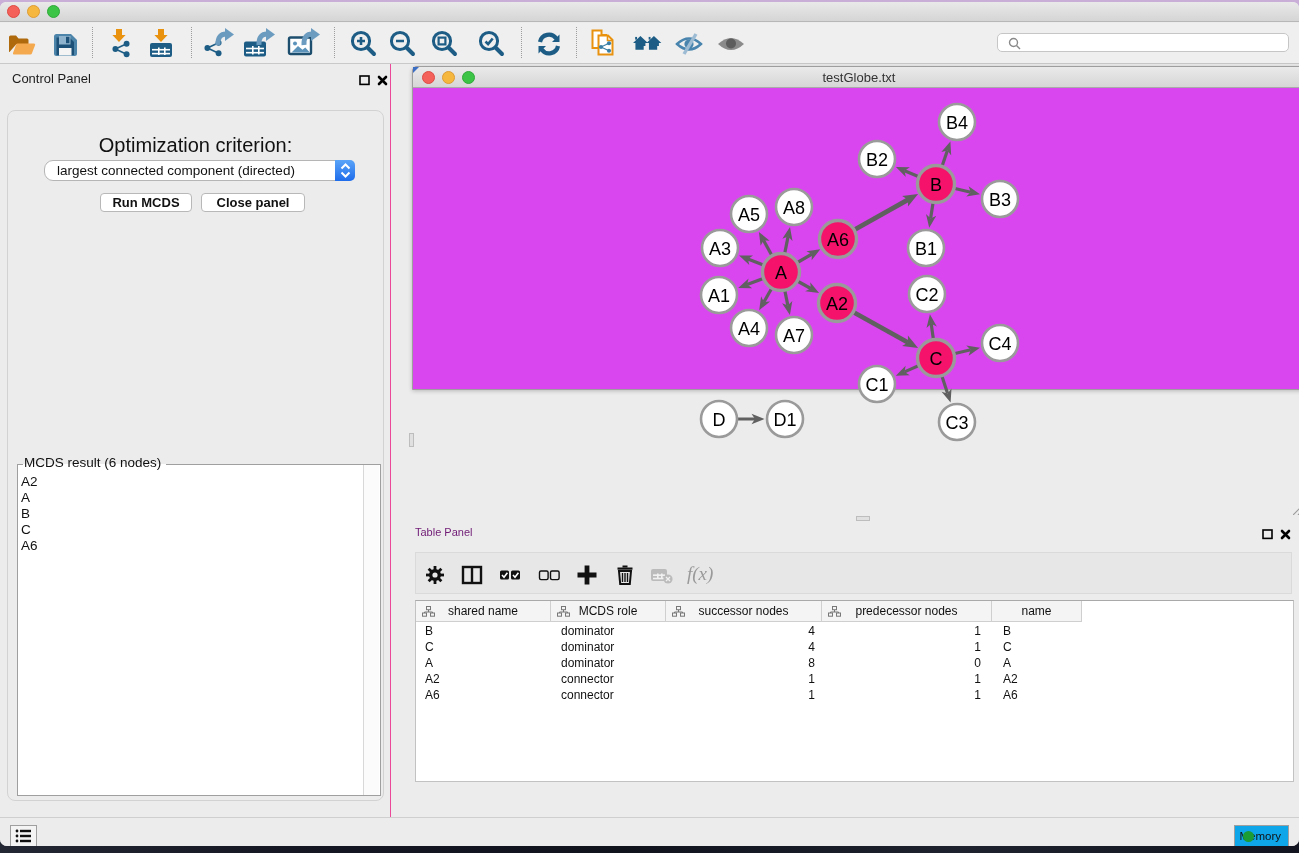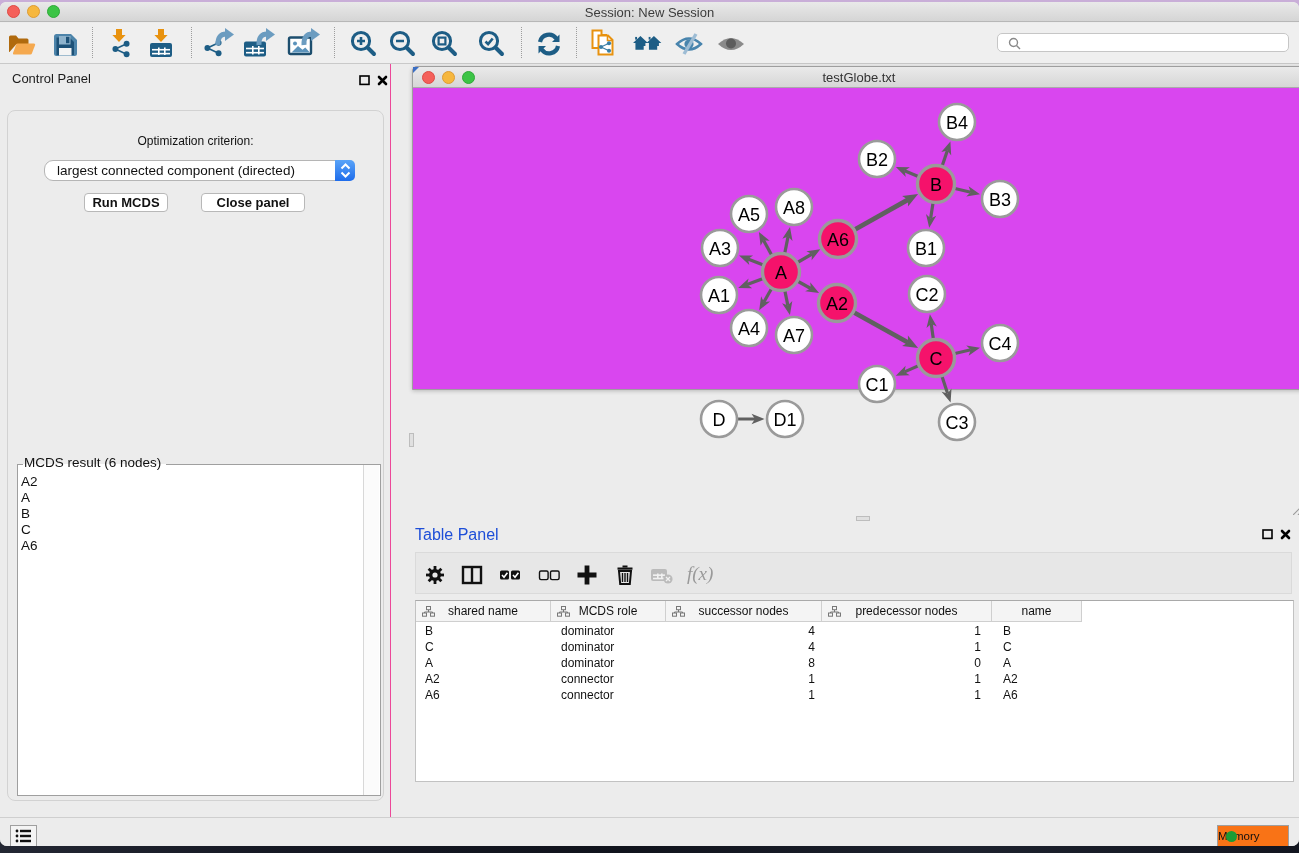--- a/index.html
+++ b/index.html
@@ -13,60 +13,59 @@
 #toolbar{position:absolute;left:0;top:21px;width:1299px;height:41px;background:#efefef;border-bottom:1px solid #c9c9c9}
 .tsep{position:absolute;top:25px;height:31px;width:0;border-left:1px dotted #9d9d9d}
 #searchbox{position:absolute;left:997px;top:31px;width:292px;height:19px;background:#fff;border:1px solid #c6c6c6;border-radius:5px}
 #cpanel{position:absolute;left:0;top:62px;width:391px;height:753px;background:#ececec;border-right:1px solid #ec4899}
 #cp-title{position:absolute;left:12px;top:7px;font-size:13px;color:#1c1c1c}
 .tabrow{position:absolute;display:flex;height:19px;z-index:5;border:1px solid #bcbcbc;border-radius:4px;background:#fff;overflow:hidden}
 .tabrow .tab{font-size:13px;font-weight:600;color:#111;text-align:center;line-height:18px;border-right:1px solid #c4c4c4}
 .tabrow .tab:last-child{border-right:none}
 .tabrow .sel{background:linear-gradient(#53a1f6,#216fe9);color:#fff;border-right:none}
 #cp-box{position:absolute;left:7px;top:46px;width:377px;height:691px;border:1px solid #d2d2d2;border-radius:8px}
-#opt-label{position:absolute;left:0;top:70px;width:391px;text-align:center;font-size:12px;color:#111}
+#opt-label{position:absolute;left:0;top:70px;width:391px;text-align:center;font-size:20px;color:#111}
 #dropdown{position:absolute;left:44px;top:96px;width:311px;height:21px;background:#fff;border:1px solid #b5b5b5;border-radius:9px}
 #dropdown .txt{position:absolute;left:12px;top:2px;font-size:13.5px;color:#111}
 #dropdown .cap{position:absolute;right:-1px;top:-1px;width:20px;height:21px;border-radius:0 5px 5px 0;background:linear-gradient(#5aa4f8,#1e6ceb)}
 .btn{position:absolute;height:19px;background:#fff;border:1px solid #b8b8b8;border-radius:4px;font-size:13px;font-weight:600;color:#111;text-align:center;line-height:17px}
 #mcds-box{position:absolute;left:17px;top:400px;width:364px;height:332px;background:#fff;border:1px solid #9f9f9f;border-top:none}
 #mcds-top1{position:absolute;left:17px;top:400px;width:6px;height:1px;background:#9f9f9f}
 #mcds-top2{position:absolute;left:166px;top:400px;width:215px;height:1px;background:#9f9f9f}
 #mcds-legend{position:absolute;left:24px;top:391px;font-size:13.5px;color:#111}
 #mcds-list{position:absolute;left:21px;top:410px;font-size:13.5px;color:#111;line-height:16px}
 #mcds-sb{position:absolute;left:345px;top:1px;width:16px;height:330px;background:#fbfbfb;border-left:1px solid #d8d8d8}
 #netwin{position:absolute;left:412px;top:64px;width:894px;height:324px;background:#d946ef;border:1px solid #9e9e9e;border-radius:5px 5px 0 0;box-shadow:0 1px 4px rgba(0,0,0,0.22)}
 #nw-title{position:absolute;left:0;top:0;width:892px;height:21px;background:linear-gradient(#eaeaea,#d6d6d6);border-bottom:1px solid #aaa;border-radius:5px 5px 0 0}
 #nw-title-text{position:absolute;left:0;top:3px;width:892px;text-align:center;font-size:13px;color:#333}
 .nl{font:18px "Liberation Sans",sans-serif;fill:#000;text-anchor:middle;dominant-baseline:central}
 #tpanel{position:absolute;left:403px;top:519px;width:896px;height:296px;background:#ececec}
-#tp-title{position:absolute;left:12px;top:5px;font-size:16px;color:#1d4ed8}
+#tp-title{position:absolute;left:12px;top:5px;font-size:11px;color:#701a75}
 #tp-toolbar{position:absolute;left:12px;top:31px;width:877px;height:42px;background:#e7e7e7;border:1px solid #dadada}
 #tp-table{position:absolute;left:12px;top:79px;width:879px;height:182px;background:#fff;border:1px solid #c2c2c2;border-top:1px solid #a9a9a9}
 .th{position:absolute;top:0;height:21px;background:#f4f4f4;border-right:1px solid #cfcfcf;border-bottom:1px solid #cfcfcf;font-size:12px;color:#111;text-align:center;line-height:20px}
 .td{position:absolute;font-size:12px;color:#111;height:16px;line-height:16px}
 #btabs{position:absolute;left:270px;top:272px;display:flex;height:21px;border:1px solid #b6b6b6;border-radius:4px;background:#fff;overflow:hidden}
 #btabs .tab{font-size:13px;color:#111;text-align:center;line-height:20px;border-right:1px solid #c4c4c4}
 #btabs .tab:last-child{border-right:none}
 #btabs .sel{background:linear-gradient(#53a1f6,#216fe9);color:#fff;border-right:none}
 #statusbar{position:absolute;left:0;top:815px;width:1299px;height:29px;background:#ececec;border-top:1px solid #cfcfcf}
 #sb-left{position:absolute;left:10px;top:7px;width:27px;height:22px;background:#f4f4f4;border:1px solid #9f9f9f}
-#sb-mem{position:absolute;right:10px;top:7px;width:72px;height:22px;background:#f97316;border:1px solid #9f9f9f;font-size:11.5px;color:#111;line-height:20px;padding-right:7px}
+#sb-mem{position:absolute;right:10px;top:7px;width:55px;height:22px;background:#0ea5e9;border:1px solid #9f9f9f;font-size:11.5px;color:#111;line-height:20px;text-align:right;padding-right:7px}
 #sb-mem .dot{position:absolute;left:8px;top:5px;width:11px;height:11px;border-radius:50%;background:#1b9c35}
 #fx{position:absolute;left:284px;top:42px;font:italic 19px "Liberation Serif",serif;color:#9a9a9a}
 </style></head>
 <body>
 <div id="wallpaper-top"></div>
 <div id="appwin">
   <div id="titlebar">
     <div class="tl" style="left:7px;top:3px;background:#f4605a;border:1px solid #dd4a44"></div>
     <div class="tl" style="left:27px;top:3px;background:#f6b73e;border:1px solid #dd9b33"></div>
     <div class="tl" style="left:47px;top:3px;background:#3cc446;border:1px solid #2fa939"></div>
   </div>
-  <div id="title-text">Session: New Session</div>
   <div id="toolbar"></div>
 <div class="tsep" style="left:92px"></div>
 <div class="tsep" style="left:191px"></div>
 <div class="tsep" style="left:334px"></div>
 <div class="tsep" style="left:521px"></div>
 <div class="tsep" style="left:576px"></div>
 <svg class="abs" style="left:8px;top:30px" width="28" height="24" viewBox="0 0 28 24">
       <path d="M1 20 V5 q0 -1.5 1.5 -1.5 h5.5 l2.5 3 h8.5 q1.5 0 1.5 1.5 V12 h-12 l-7 8 z" fill="#b06a0e"></path>
       <path d="M6.2 22.5 q-1.8 0 -1.2 -1.6 l3.2 -8.4 q0.4 -1 1.5 -1 h16.2 q1.8 0 1.2 1.6 l-3.2 8.4 q-0.4 1 -1.5 1 z" fill="#f5a94f"></path>
     </svg>
@@ -182,21 +181,21 @@
         <path d="M2 2 L9 9 M9 2 L2 9" stroke="#000" stroke-width="2.6" stroke-linecap="round"></path>
       </svg>
     <div id="cp-box"></div>
     <div id="opt-label">Optimization criterion:</div>
     <div id="dropdown">
       <div class="txt">largest connected component (directed)</div>
       <div class="cap"><svg width="21" height="21" viewBox="0 0 21 21">
             <path d="M6.5 8.5 L10.5 4.5 L14.5 8.5 M6.5 12.5 L10.5 16.5 L14.5 12.5" stroke="#fff" stroke-width="2" fill="none"></path>
           </svg></div>
     </div>
-    <div class="btn" style="left:84px;top:129px;width:84px">Run MCDS</div>
+    <div class="btn" style="left:100px;top:129px;width:92px">Run MCDS</div>
     <div class="btn" style="left:201px;top:129px;width:104px">Close panel</div>
     <div id="mcds-box">
         <div id="mcds-sb"></div>
       </div>
     <div id="mcds-top1"></div>
       <div id="mcds-top2"></div>
     <div id="mcds-legend">MCDS result (6 nodes)</div>
     <div id="mcds-list">A2<br>A<br>B<br>C<br>A6</div>
   </div>
   <div id="netwin">

